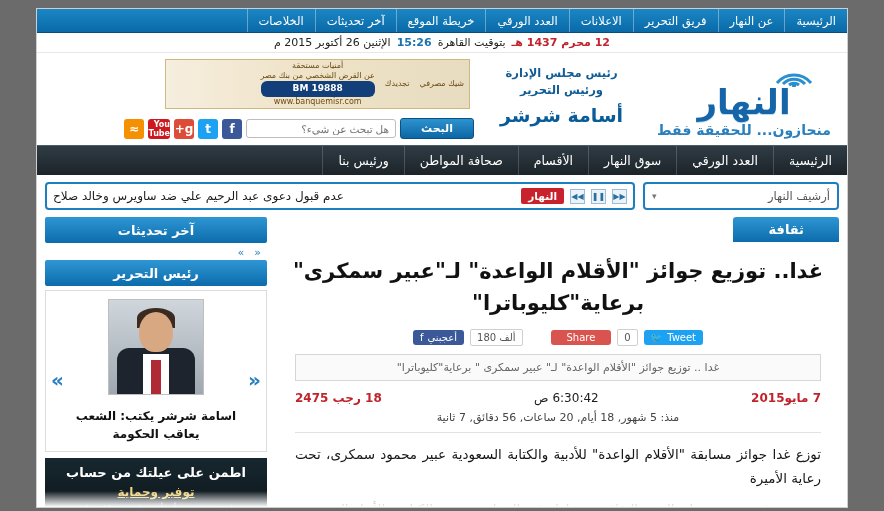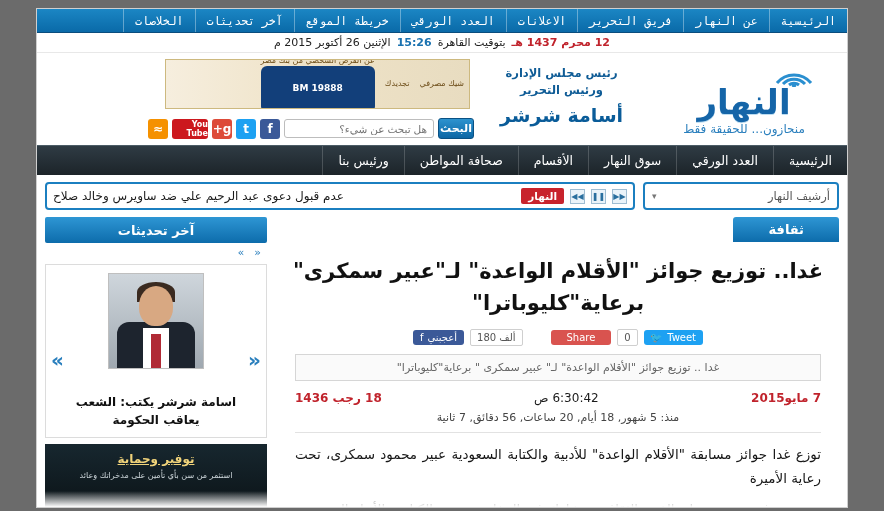--- a/index.html
+++ b/index.html
@@ -33,21 +33,20 @@
     border-bottom: 1px solid #0a4d7d;
   }
   .topnav .item {
     color: #ffffff;
     font-size: 11.5px;
     padding: 7px 11px;
     display: flex; align-items: center;
     border-left: 1px solid rgba(255,255,255,.35);
     white-space: nowrap;
     cursor: pointer;
-    font-family: Liberation Mono, monospace;
   }
   .topnav .item:last-child { border-left: none; }
   .topnav .spacer { flex: 1; border: none; }
 
   
   .datestrip {
     height: 20px;
     background: #ffffff;
     display: flex; align-items: center; justify-content: center;
     gap: 6px;
@@ -74,22 +73,23 @@
   .logo-main {
     color: #1565a8;
     font-size: 34px;
     font-weight: bold;
     line-height: 1;
     letter-spacing: -1px;
     text-shadow: 0 1px 0 #bcdcf0;
   }
   .logo-sub {
     color: #2a7fbd;
-    font-size: 12px;
+    font-size: 14px;
     margin-top: 3px;
+    font-weight: bold;
   }
   .logo-wifi {
     width: 42px; height: 26px;
     margin-bottom: -2px;
     align-self: flex-start;
     margin-right: 24px;
   }
   .editor-block {
     width: 175px;
     text-align: center;
@@ -109,36 +109,36 @@
     margin-right: 4px;
     border: 1px solid #cdb97f;
     background: linear-gradient(90deg,#f6eede 0%, #efe3c8 45%, #e8dcc0 100%);
     display: flex; align-items: center;
     position: relative;
     overflow: hidden;
     font-size: 8px; color: #6b4b16;
   }
   .banner .seg { padding: 0 5px; line-height: 1.25; text-align: center; }
   .banner .misr { font-weight: bold; color: #9c1f26; font-size: 10px; }
-  .banner .phone { background: #123f7a; color: #fff; font-weight: bold; font-size: 9px; padding: 17px 4px; border-radius: 6px; }
+  .banner .phone { background: #123f7a; color: #fff; font-weight: bold; font-size: 9px; padding: 2px 4px; border-radius: 6px; }
   .banner .circle {
     width: 26px; height: 26px; border-radius: 50%;
     background: radial-gradient(#f3d089,#c8901f);
     display: inline-block;
   }
   .socialrow {
     display: flex; align-items: center; gap: 4px;
     margin-top: 9px;
   }
   .search-btn {
     background: linear-gradient(#2d93cf,#0c66a4);
     color: #fff; font-size: 11px; font-weight: bold;
     border: 1px solid #0a5184;
     border-radius: 3px;
-    padding: 3px 1px;
+    padding: 3px 20px;
     cursor: pointer;
   }
   .search-input {
     width: 150px;
     border: 1px solid #bdbdbd;
     border-radius: 3px;
     height: 19px;
     font-size: 10.5px;
     padding: 0 6px;
     color: #8b8b8b;
@@ -146,21 +146,21 @@
   }
   .sicon {
     width: 20px; height: 20px; border-radius: 3px;
     display: inline-flex; align-items: center; justify-content: center;
     color: #fff; font-size: 12px; font-weight: bold;
     cursor: pointer;
   }
   .sicon.fb { background: #3b5998; }
   .sicon.tw { background: #1da1f2; }
   .sicon.gp { background: #dd4b39; }
-  .sicon.yt { background: #cc181e; width: 36px; font-size: 8px; }
+  .sicon.yt { background: #cc181e; width: 22px; font-size: 8px; }
   .sicon.rss { background: #f59100; }
 
   
   .mainmenu {
     height: 30px;
     background: linear-gradient(#2f3b44,#1c2429);
     display: flex; flex-direction: row; align-items: stretch;
     border-top: 1px solid #4c5c66;
   }
   .mainmenu .mitem {
@@ -286,21 +286,21 @@
     width: 10px; height: 34px;
     background: #b02a35;
   }
   .editor-card .nav-a {
     position: absolute; top: 48%; color: #2a7fbd;
     font-size: 20px; font-weight: bold; cursor: pointer;
   }
   .editor-card .nav-a.r { right: 5px; }
   .editor-card .nav-a.l { left: 5px; }
   .editor-card .cap {
-    margin-top: 24px; font-size: 12px; color: #111; font-weight: bold; line-height: 1.5;
+    margin-top: 12px; font-size: 12px; color: #111; font-weight: bold; line-height: 1.5;
   }
   .promo {
     margin-top: 6px;
     height: 64px;
     background: linear-gradient(#17272f,#0c1418);
     color: #fff;
     padding: 6px 8px;
     text-align: center;
     overflow: hidden;
   }
@@ -500,49 +500,51 @@
           <span class="cnt">0</span>
           <span class="btn-tw">
             <span>🐦</span>
             <span>Tweet</span>
           </span>
         </div>
         <div class="fig-caption">غدا .. توزيع جوائز "الأقلام الواعدة" لـ" عبير سمكرى " برعاية"كليوباترا"</div>
         <div class="meta">
           <span class="greg">7  مايو2015</span>
           <span class="time">6:30:42 ص</span>
-          <span class="hijri">18  رجب 1436</span>
+          <span class="hijri">18  رجب 2475</span>
         </div>
         <div class="elapsed">منذ: 5 شهور, 18 أيام, 20 ساعات, 56 دقائق, 7 ثانية</div>
         <div class="body-text">
           <p>توزع غدا جوائز مسابقة "الأقلام الواعدة" للأدبية والكتابة السعودية عبير محمود سمكرى، تحت رعاية الأميرة</p>
           <p>سوسن وفي يوم مهرجان الفن والثقافة، ويشارك في الحفل عدد من الكتاب والأدباء المبدعين، بالإضافة إلى</p>
         </div>
       </div>
 
       <div class="col-left">
         <div class="sec-head">آخر تحديثات</div>
         <div class="arrows">
           <span>«</span>
           <span>»</span>
         </div>
+        <div class="sec-head">رئيس التحرير</div>
         <div class="editor-card">
           <span class="nav-a r">«</span>
           <span class="nav-a l">»</span>
           <div class="editor-photo">
             <div class="body"></div>
             <div class="shirt"></div>
             <div class="tie"></div>
             <div class="hair"></div>
             <div class="head"></div>
           </div>
           <div class="cap">اسامة شرشر يكتب: الشعب</div>
           <div class="cap" style="margin-top:0">يعاقب الحكومة</div>
         </div>
         <div class="promo">
+          <div class="p1">اطمن على عيلتك من حساب</div>
           <div class="p2">توفير وحماية</div>
           <div class="p3">استثمر من سن بأي تأمين على مدخراتك وعائد</div>
         </div>
       </div>
 
     </div>
 
     <div class="fade"></div>
   </div>
 </div>

